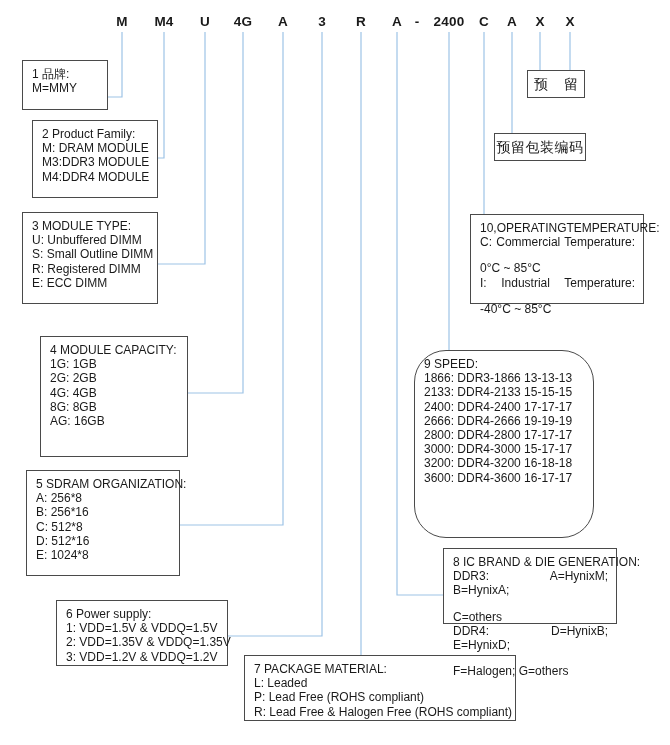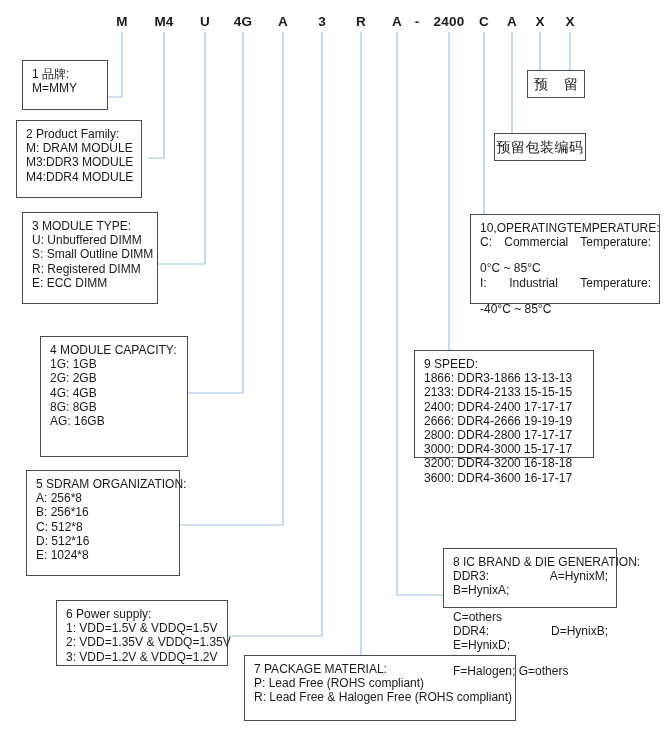--- a/index.html
+++ b/index.html
@@ -137,21 +137,21 @@
   <div class="code-seg" style="left:484px">C</div>
   <div class="code-seg" style="left:512px">A</div>
   <div class="code-seg" style="left:540px">X</div>
   <div class="code-seg" style="left:570px">X</div>
 
   <div class="box" style="left:22px; top:60px; width:86px; height:50px;">
     <span class="ttl">1 品牌:</span>
     <span class="ln">M=MMY</span>
   </div>
 
-  <div class="box" style="left:16px; top:120px; width:126px; height:78px;">
+  <div class="box" style="left:32px; top:120px; width:126px; height:78px;">
     <span class="ttl">2 Product Family:</span>
     <span class="ln">M: DRAM MODULE</span>
     <span class="ln">M3:DDR3 MODULE</span>
     <span class="ln">M4:DDR4 MODULE</span>
   </div>
 
   <div class="box" style="left:22px; top:212px; width:136px; height:92px;">
     <span class="ttl">3 MODULE TYPE:</span>
     <span class="ln">U: Unbuffered DIMM</span>
     <span class="ln">S: Small Outline DIMM</span>
@@ -179,45 +179,46 @@
 
   <div class="box" style="left:56px; top:600px; width:172px; height:66px;">
     <span class="ttl">6 Power supply:</span>
     <span class="ln">1: VDD=1.5V &amp; VDDQ=1.5V</span>
     <span class="ln">2: VDD=1.35V &amp; VDDQ=1.35V</span>
     <span class="ln">3: VDD=1.2V &amp; VDDQ=1.2V</span>
   </div>
 
   <div class="box" style="left:244px; top:655px; width:272px; height:66px;">
     <span class="ttl">7 PACKAGE MATERIAL:</span>
+    <span class="ln">L: Leaded</span>
     <span class="ln">P: Lead Free (ROHS compliant)</span>
     <span class="ln">R: Lead Free &amp; Halogen Free (ROHS compliant)</span>
   </div>
 
-  <div class="box justify" style="left:443px; top:548px; width:174px; height:60px;">
+  <div class="box justify" style="left:443px; top:548px; width:174px; height:76px;">
     <span class="ttl nojust">8 IC BRAND &amp; DIE GENERATION:</span>
     <span class="ln">DDR3: A=HynixM; B=HynixA;</span>
     <span class="ln nojust">C=others</span>
     <span class="ln">DDR4: D=HynixB; E=HynixD;</span>
     <span class="ln nojust">F=Halogen; G=others</span>
   </div>
 
-  <div class="box" style="left:414px; top:350px; width:180px; height:108px;">
+  <div class="box" style="left:414px; top:350px; width:180px; height:188px;border-radius:32px;">
     <span class="ttl">9 SPEED:</span>
     <span class="ln">1866: DDR3-1866 13-13-13</span>
     <span class="ln">2133: DDR4-2133 15-15-15</span>
     <span class="ln">2400: DDR4-2400 17-17-17</span>
     <span class="ln">2666: DDR4-2666 19-19-19</span>
     <span class="ln">2800: DDR4-2800 17-17-17</span>
     <span class="ln">3000: DDR4-3000 15-17-17</span>
     <span class="ln">3200: DDR4-3200 16-18-18</span>
     <span class="ln">3600: DDR4-3600 16-17-17</span>
   </div>
 
-  <div class="box justify" style="left:470px; top:214px; width:190px; height:90px;">
+  <div class="box justify" style="left:470px; top:214px; width:174px; height:90px;">
     <span class="ttl nojust">10,OPERATINGTEMPERATURE:</span>
     <span class="ln">C: Commercial Temperature:</span>
     <span class="ln nojust">0°C ~ 85°C</span>
     <span class="ln">I: Industrial Temperature:</span>
     <span class="ln nojust">-40°C ~ 85°C</span>
   </div>
 
   <div class="box cn" style="left:527px; top:70px; width:58px; height:28px;">
     <span class="ln">预 留</span>
   </div>

